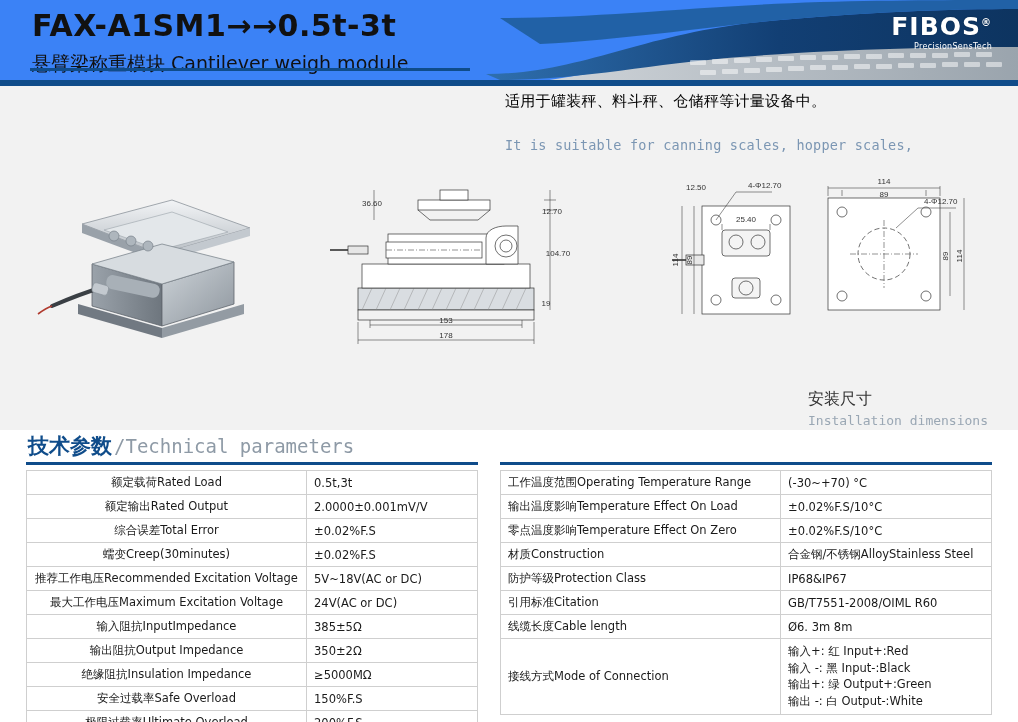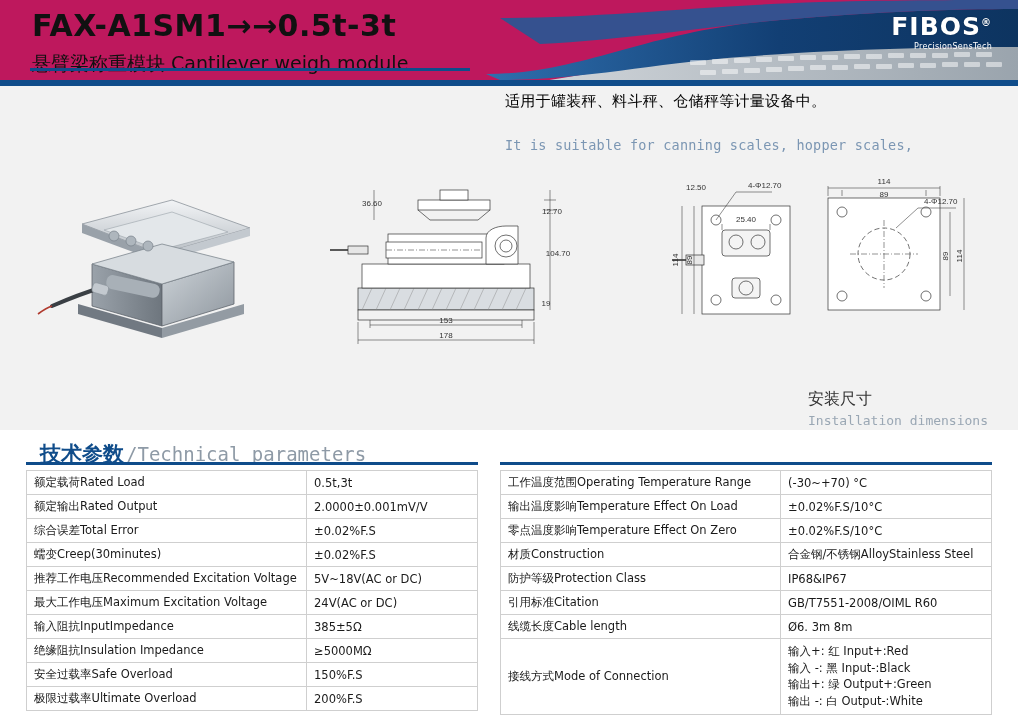--- a/index.html
+++ b/index.html
@@ -11,21 +11,21 @@
     color: #1a1a1a;
     position: relative;
     overflow: hidden;
   }
 
   
   .header {
     position: relative;
     height: 86px;
     width: 100%;
-    background: #be185d;
+    background: #3b82f6;
     overflow: hidden;
   }
   .header-swoosh {
     position: absolute;
     top: 0; left: 0; width: 100%; height: 86px;
   }
   .title-block {
     position: absolute;
     left: 32px; top: 8px;
     z-index: 5;
@@ -140,21 +140,21 @@
     position: absolute;
     left: 0; top: 0; width: 100%; height: 86px;
     background: #fff;
     z-index: 1;
   }
   .content-layer { position: relative; z-index: 3; }
 
   
   .tech-head {
     position: absolute;
-    left: 40px; top: 432px; margin-top: 8px;
+    left: 28px; top: 432px;
   }
   .tech-cn {
     display: inline-block;
     font-size: 21px;
     color: #0f4c8a;
     font-family: "DejaVu Sans", sans-serif;
     font-weight: bold;
   }
   .tech-en {
     display: inline-block;
@@ -184,21 +184,21 @@
   }
   table.spec td {
     border: 1px solid #cfcfcf;
     padding: 4px 7px;
     height: 21.5px;
     color: #1a1a1a;
     white-space: nowrap;
   }
   table.spec td.val { }
   #spec-left  { left: 26px; top: 470px; width: 452px; }
-  #spec-left td:first-child { width: 280px; }
+  #spec-left td:first-child { width: 280px; text-align: center; }
   #spec-right { left: 500px; top: 470px; width: 492px; }
   #spec-right td:first-child { width: 280px; }
   .wires { line-height: 1.45; white-space: nowrap; }
 
   .footer-rule {
     position: absolute;
     left: 0; bottom: 0; width: 100%; height: 6px;
     background: #0f4c8a;
   }
 </style>
@@ -478,20 +478,24 @@
         </tr>
       <tr>
           <td>最大工作电压Maximum Excitation Voltage</td>
           <td class="val">24V(AC or DC)</td>
         </tr>
       <tr>
           <td>输入阻抗InputImpedance</td>
           <td class="val">385±5Ω</td>
         </tr>
       <tr>
+          <td>输出阻抗Output Impedance</td>
+          <td class="val">350±2Ω</td>
+        </tr>
+      <tr>
           <td>绝缘阻抗Insulation Impedance</td>
           <td class="val">≥5000MΩ</td>
         </tr>
       <tr>
           <td>安全过载率Safe Overload</td>
           <td class="val">150%F.S</td>
         </tr>
       <tr>
           <td>极限过载率Ultimate Overload</td>
           <td class="val">200%F.S</td>

